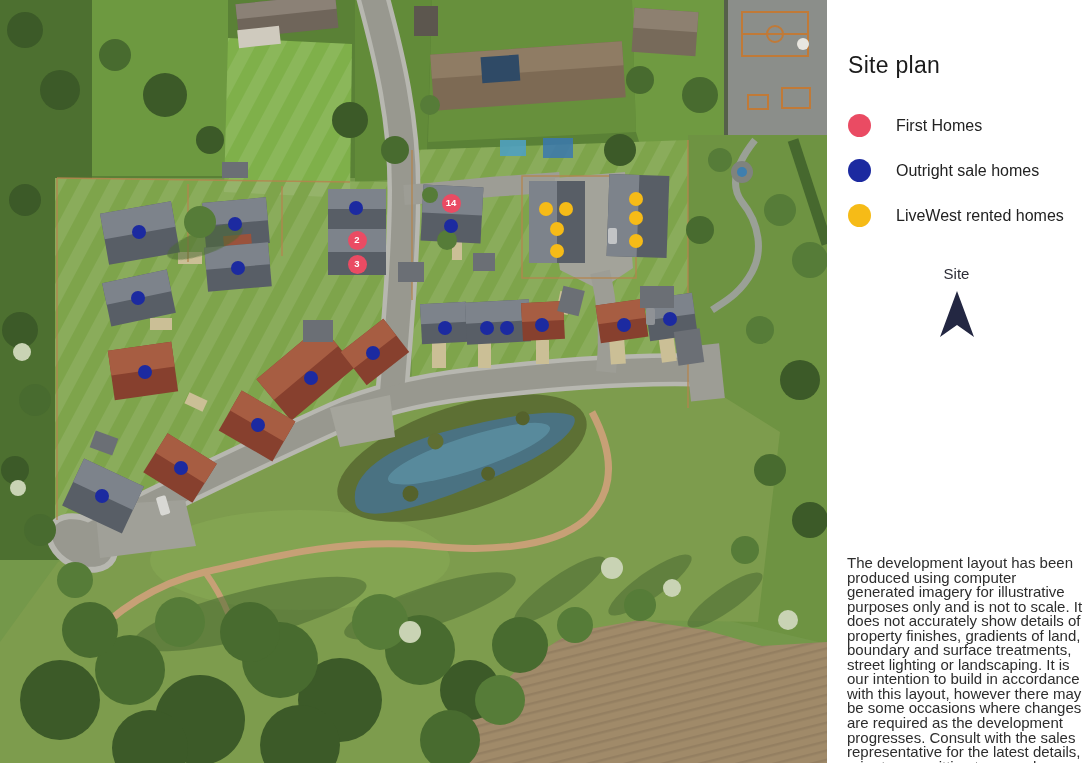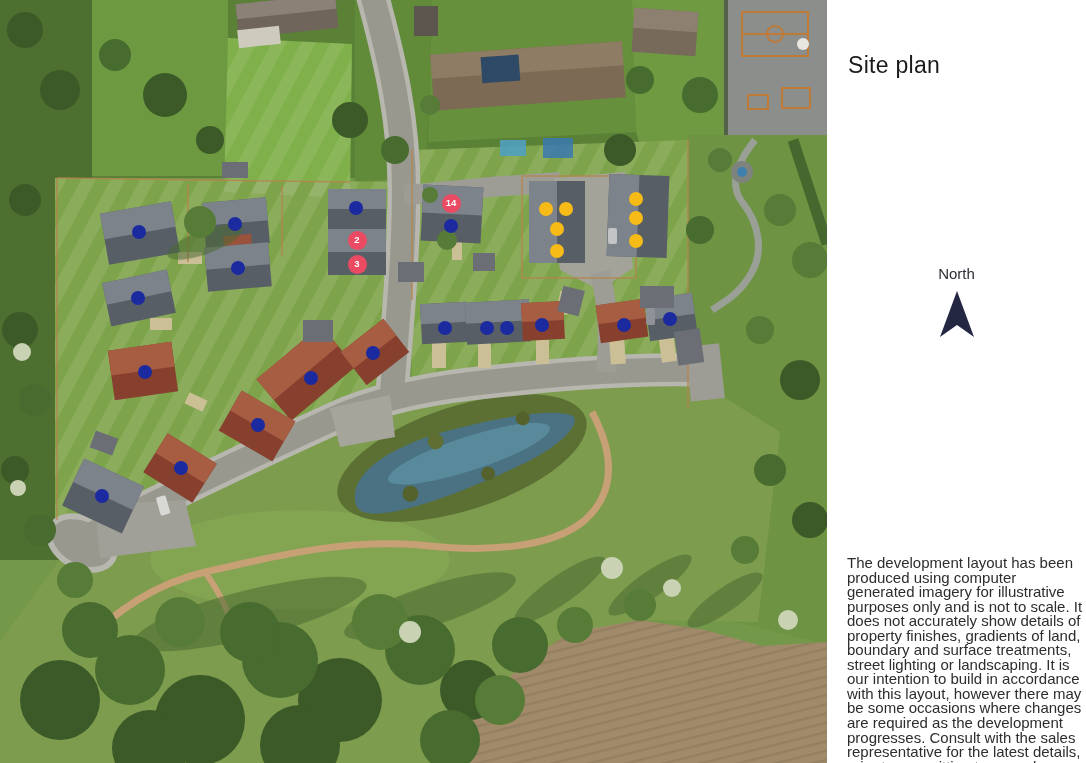--- a/index.html
+++ b/index.html
@@ -356,23 +356,37 @@
         <div class="marker" style="left: 550px; top: 244px; width: 14px; height: 14px; background: rgb(246, 187, 23);"></div>
         <div class="marker" style="left: 629px; top: 192px; width: 14px; height: 14px; background: rgb(246, 187, 23);"></div>
         <div class="marker" style="left: 629px; top: 211px; width: 14px; height: 14px; background: rgb(246, 187, 23);"></div>
         <div class="marker" style="left: 629px; top: 234px; width: 14px; height: 14px; background: rgb(246, 187, 23);"></div>
       </div>
   </div>
 
   <aside id="sidebar">
     <h1 id="title">Site plan</h1>
 
+    <ul id="legend">
+        <li class="legend-row">
+          <span class="swatch" style="background: rgb(234, 75, 99);"></span>
+          <span class="legend-label">First Homes</span>
+        </li>
+        <li class="legend-row">
+          <span class="swatch" style="background: rgb(28, 42, 160);"></span>
+          <span class="legend-label">Outright sale homes</span>
+        </li>
+        <li class="legend-row">
+          <span class="swatch" style="background: rgb(246, 187, 23);"></span>
+          <span class="legend-label">LiveWest rented homes</span>
+        </li>
+      </ul>
 
     <div id="north">
-      <span id="north-label">North</span>
+      <span id="north-label">Site</span>
       <svg id="north-arrow" width="36" height="48" viewBox="0 0 36 48">
         <path d="M18 1 L35 47 L18 35 L1 47 Z" fill="#232742"></path>
       </svg>
     </div>
 
     <p id="disclaimer">The development layout has been produced using computer generated imagery for illustrative purposes only and is not to scale. It does not accurately show details of property finishes, gradients of land, boundary and surface treatments, street lighting or landscaping. It is our intention to build in accordance with this layout, however there may be some occasions where changes are required as the development progresses. Consult with the sales representative for the latest details, prior to committing to a purchase.</p>
   </aside>
 </div>
 
 </body></html>

